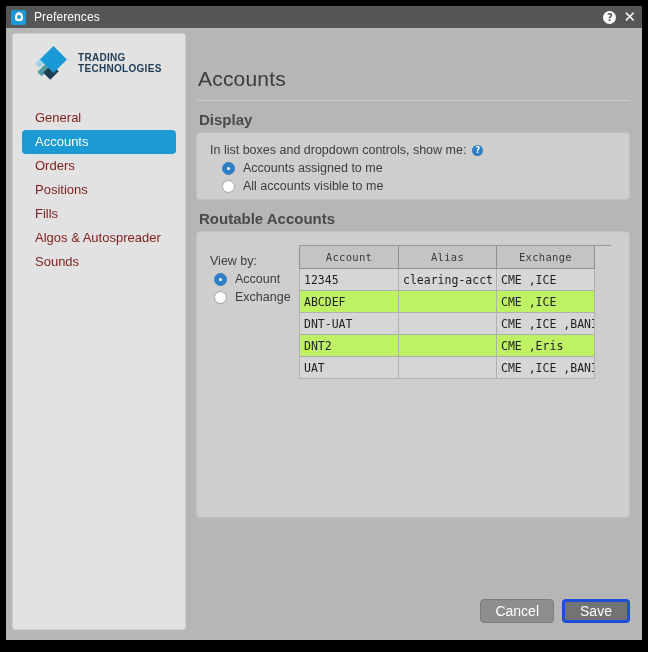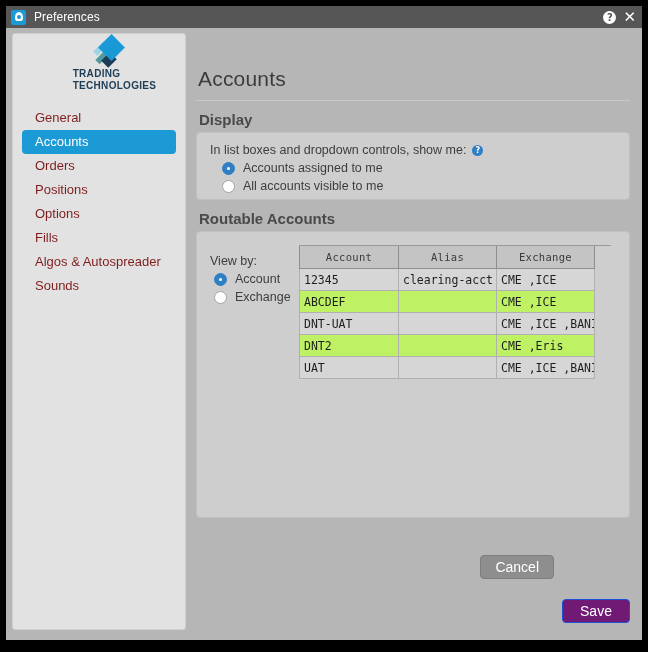--- a/index.html
+++ b/index.html
@@ -113,21 +113,20 @@
     border: 1px solid #cfcfcf;
     border-radius: 3px;
     box-sizing: border-box;
     overflow: hidden;
   }
   #logo-area {
     height: 58px;
     display: flex;
     align-items: center;
     padding-left: 22px;
-    flex-direction: column;
   }
   #logo-mark {
     position: relative;
     width: 34px;
     height: 34px;
     flex: 0 0 auto;
   }
   #logo-mark i {
     position: absolute;
     display: block;
@@ -357,23 +356,22 @@
     font-size: 14px;
     font-family: "Liberation Sans", sans-serif;
     cursor: pointer;
     padding: 0 14px;
   }
   .btn-cancel {
     background: #8e8e8e;
     border: 1px solid #7d7d7d;
   }
   .btn-save {
-    background: #701a75;
-    border: 1px solid #1d4ed8;
-    margin-top: 44px;
+    background: #737373;
+    border: 3px solid #1d4ed8;
   }
 </style>
 </head>
 <body>
 
 <div id="window">
 
   <div id="titlebar">
     <div id="app-icon"></div>
     <div id="title-text">Preferences</div>
@@ -397,21 +395,20 @@
           <div>TRADING</div>
           <div>TECHNOLOGIES</div>
         </div>
       </div>
 
       <div id="nav">
         <div class="nav-item">General</div>
         <div class="nav-item active">Accounts</div>
         <div class="nav-item">Orders</div>
         <div class="nav-item">Positions</div>
-        <div class="nav-item">Options</div>
         <div class="nav-item">Fills</div>
         <div class="nav-item">Algos &amp; Autospreader</div>
         <div class="nav-item">Sounds</div>
       </div>
     </div>
 
     <div id="content">
       <div id="page-title">Accounts</div>
       <div id="title-divider"></div>
 

